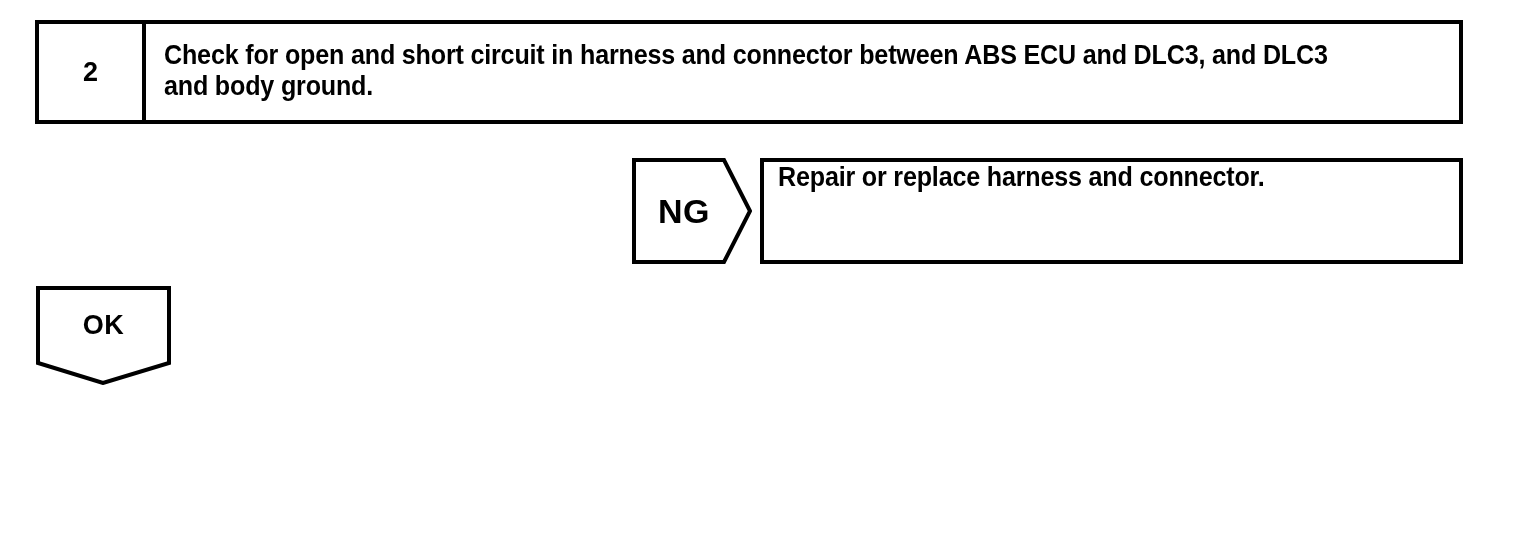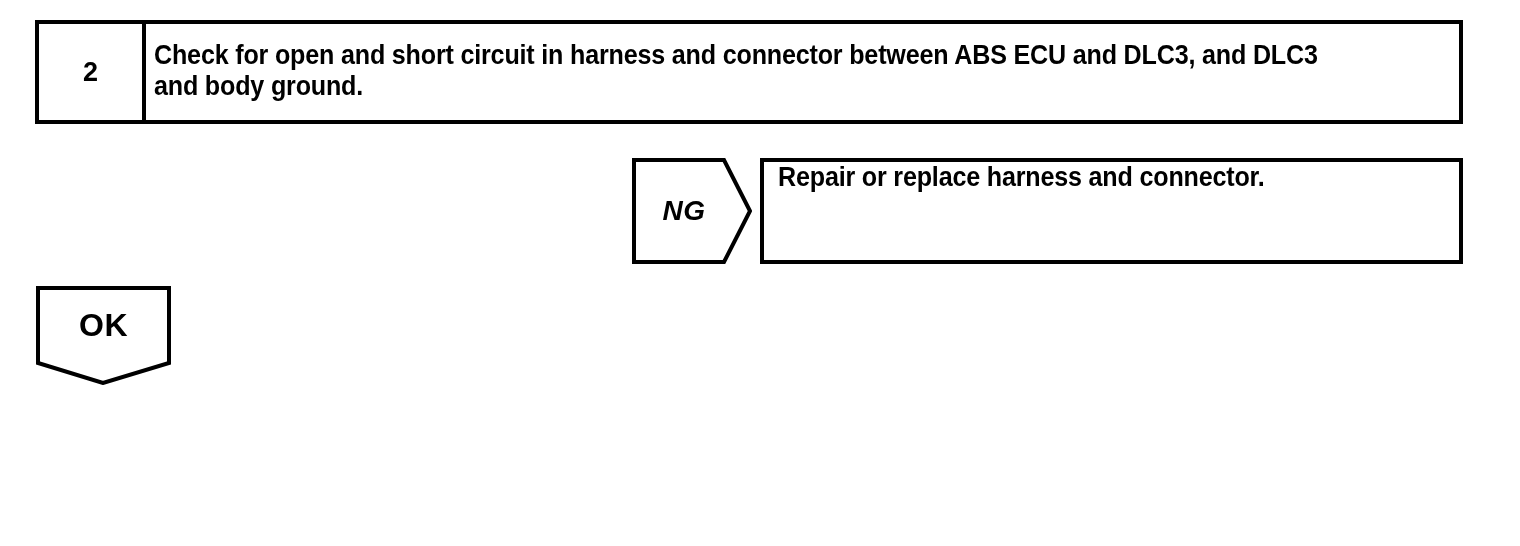--- a/index.html
+++ b/index.html
@@ -57,21 +57,21 @@
   }
   .step-num {
     font-weight: bold;
     font-size: 27px;
     letter-spacing: 0px;
   }
   .step-body-cell {
     flex: 1 1 auto;
     display: flex;
     align-items: center;
-    padding-left: 8px;
+    padding-left: 18px;
     box-sizing: border-box;
   }
   .step-body-cell .node-text {
     margin-top: -2px;
   }
 
   
   .result-right {
     position: absolute;
     left: 632px;
@@ -88,44 +88,43 @@
   .result-right .result-label {
     position: absolute;
     left: 0;
     top: 0;
     width: 104px;
     height: 106px;
     display: flex;
     align-items: center;
     justify-content: center;
     font-weight: bold;
-    font-size: 28px;
+    font-size: 34px;
     letter-spacing: 0.5px;
-    font-style: italic;
   }
 
   
   .result-down {
     position: absolute;
     left: 36px;
     top: 286px;
     width: 135px;
     height: 99px;
   }
   .result-down .result-label {
     position: absolute;
     left: 0;
     top: 0;
     width: 135px;
     height: 78px;
     display: flex;
     align-items: center;
     justify-content: center;
     font-weight: bold;
-    font-size: 32px;
+    font-size: 27px;
     letter-spacing: 0.5px;
   }
 
   
   .action-box {
     position: absolute;
     border: 4px solid #000;
     box-sizing: border-box;
     display: flex;
   }

